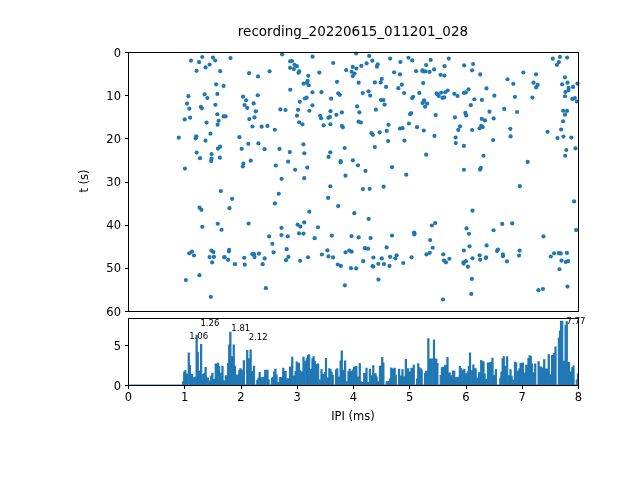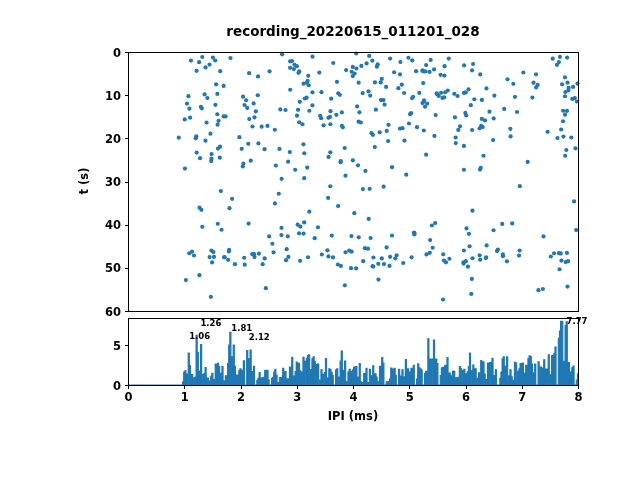--- a/index.html
+++ b/index.html
@@ -15,21 +15,20 @@
     color: #000000;
     overflow: hidden;
     position: relative;
   }
   #figure {
     position: absolute;
     left: 0; top: 0;
     width: 612px;
     height: 480px;
     background: #7dd3fc;
-    font-weight: bold;
   }
   #figure-svg {
     display: block;
     width: 640px;
     height: 480px;
   }
   .fig-title {
     font-size: 13.5px;
     fill: #000000;
     text-anchor: middle;

